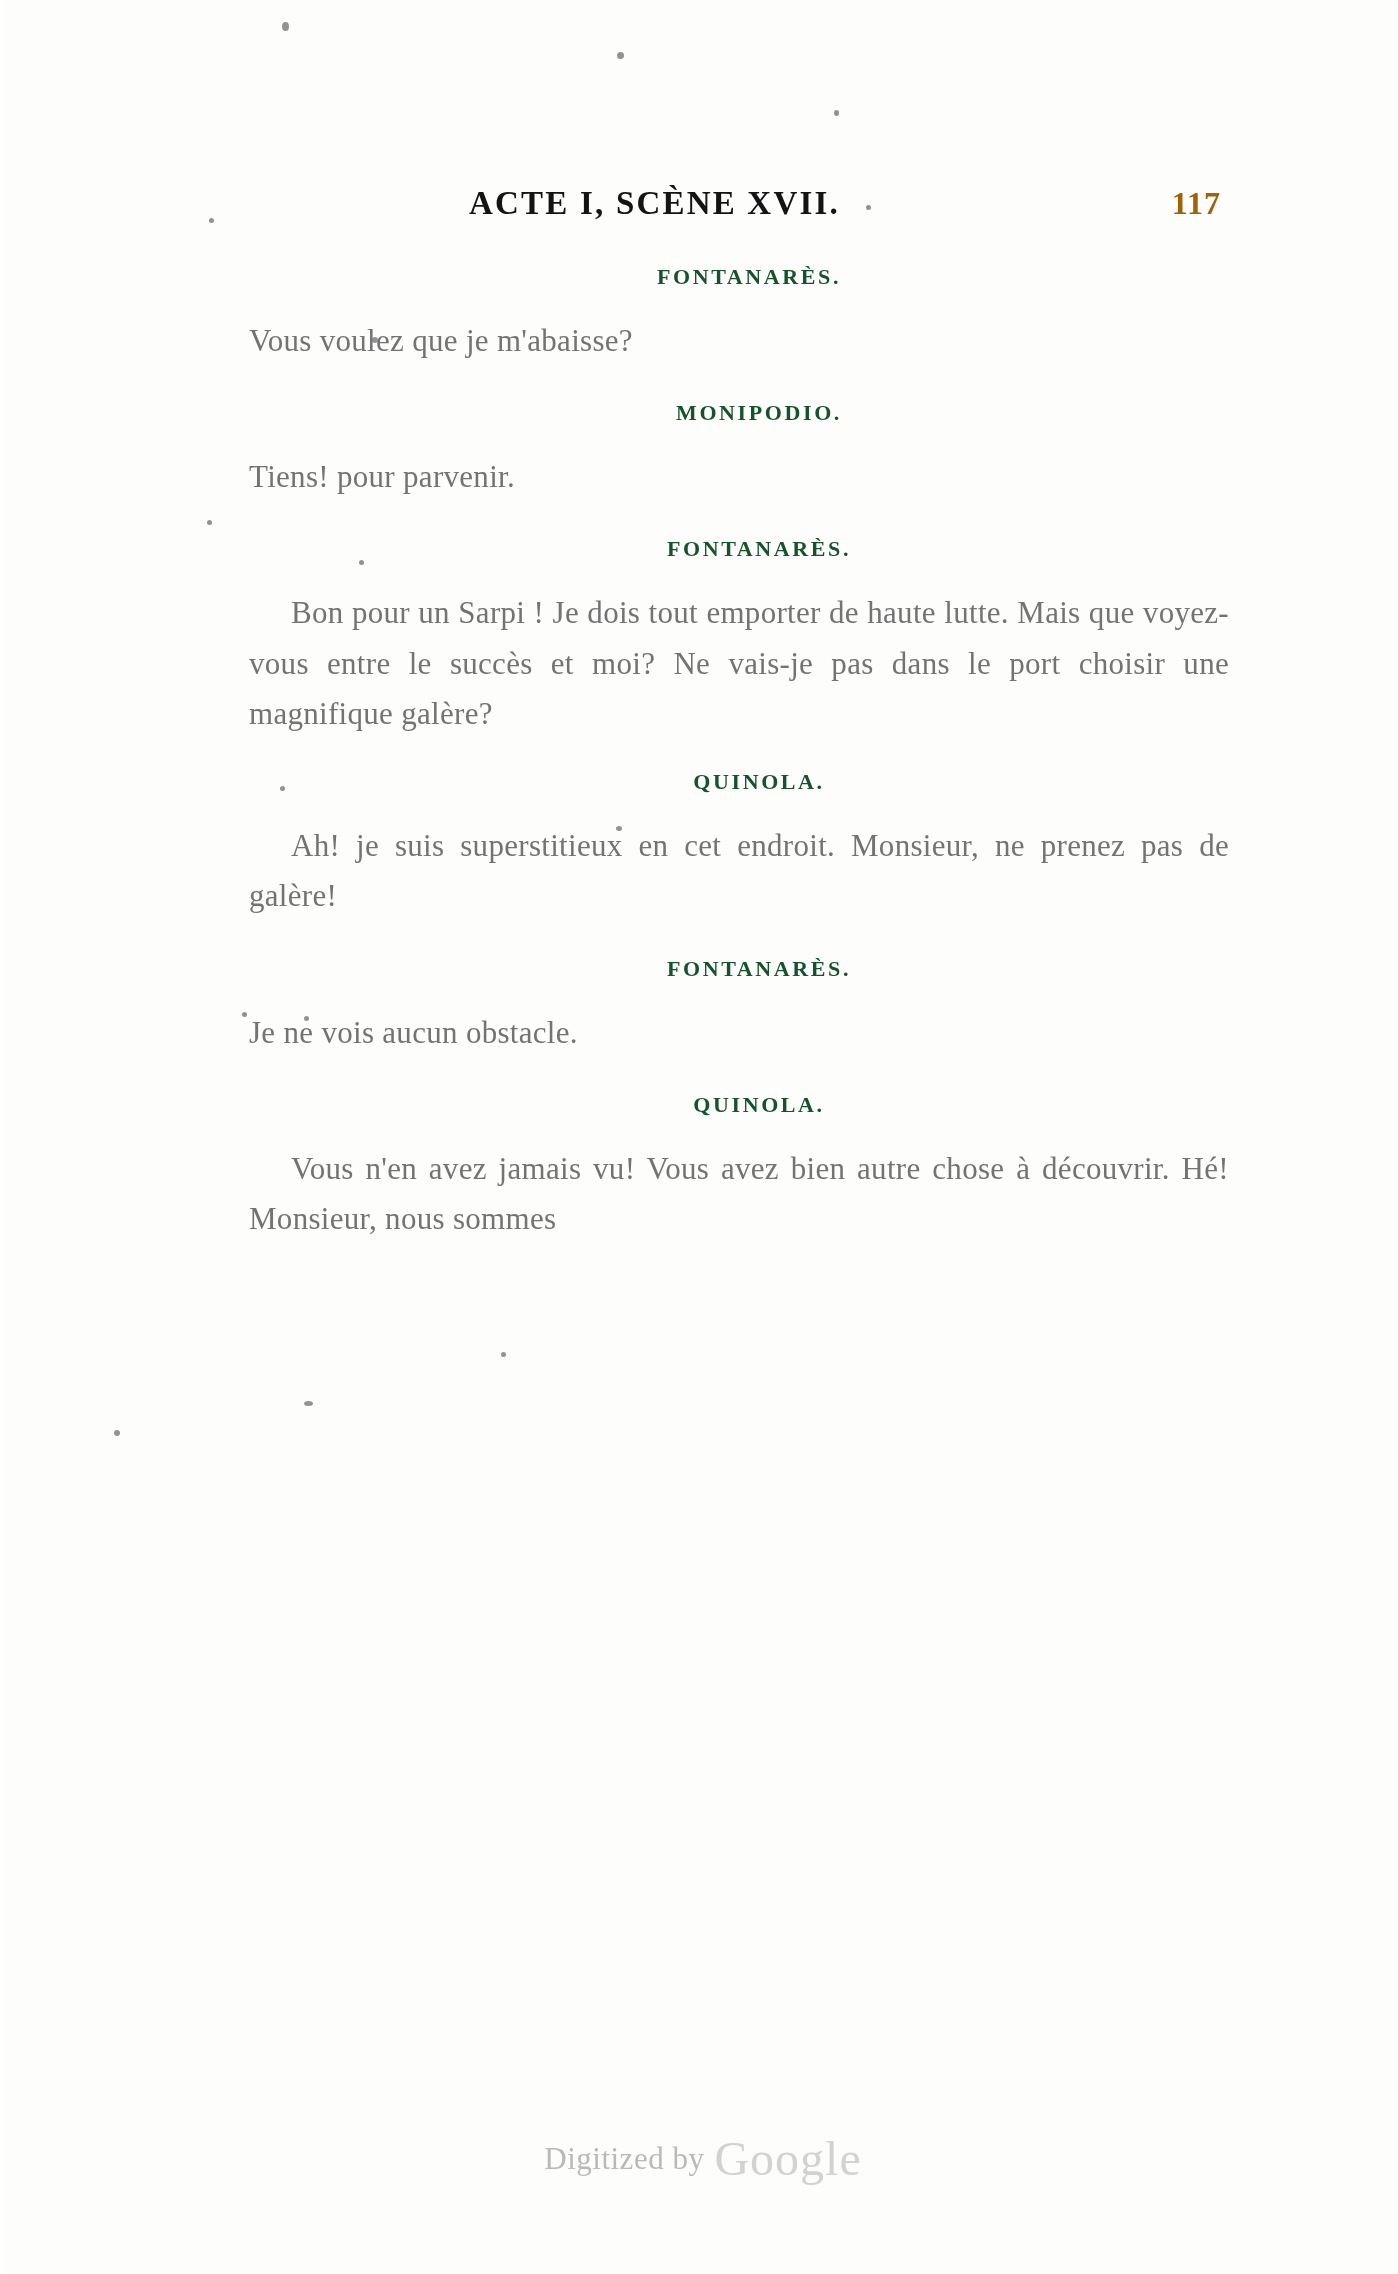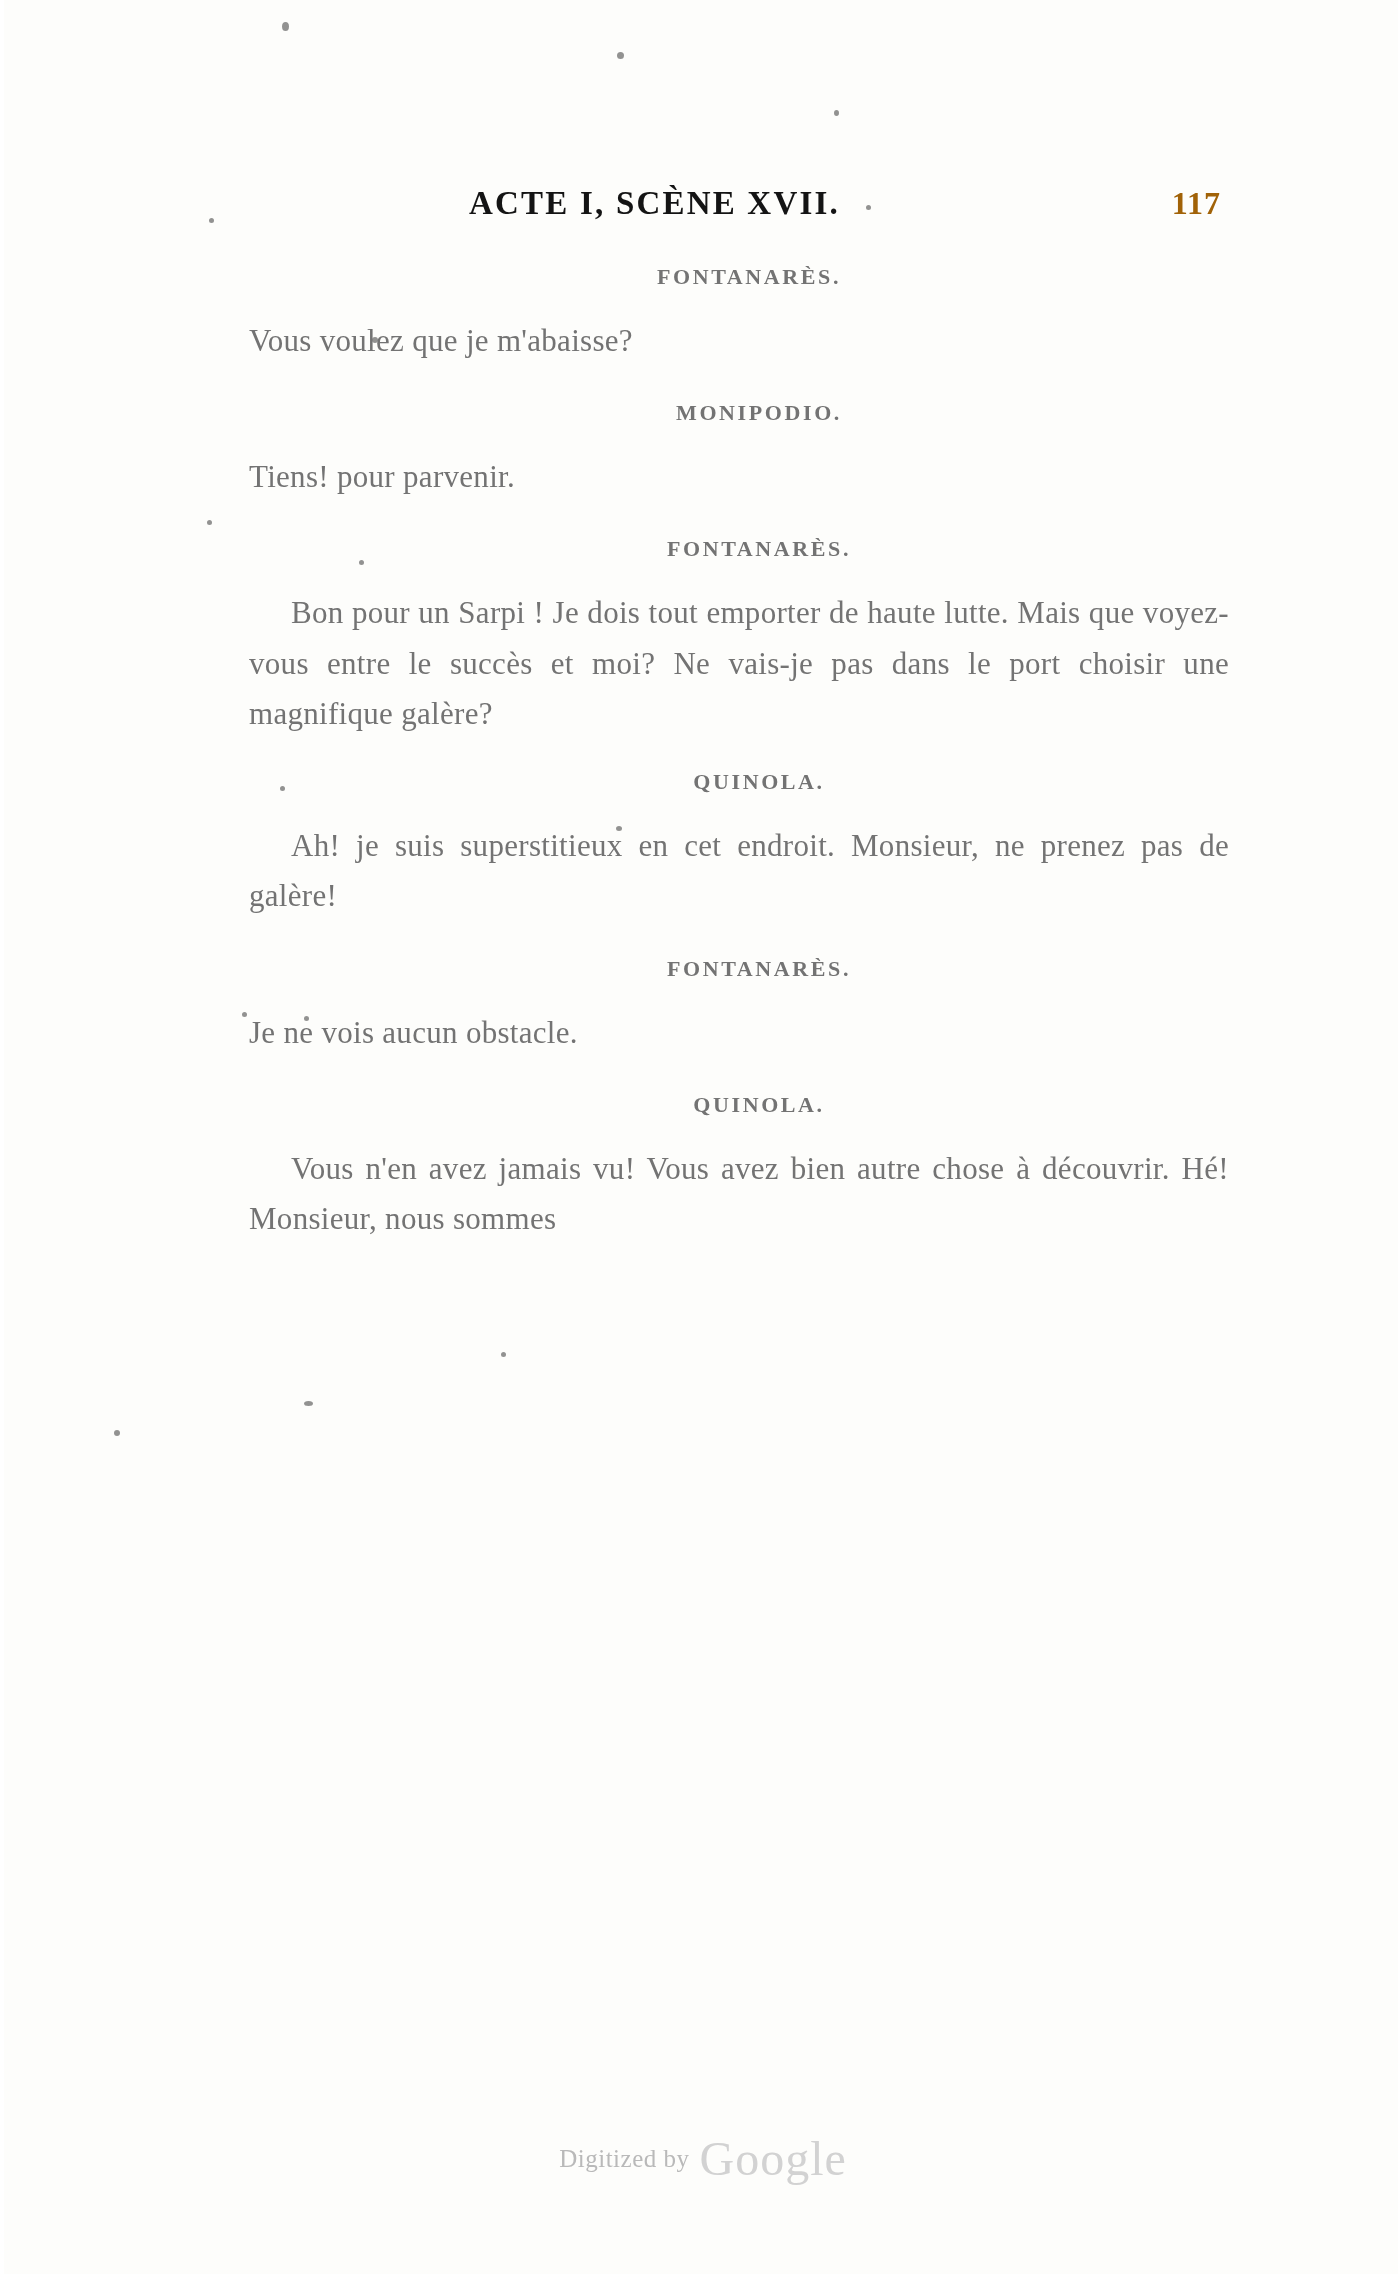--- a/index.html
+++ b/index.html
@@ -56,21 +56,21 @@
     letter-spacing: 1px;
     color: #a16207;
     margin-right: 8px;
   }
   .speaker {
     text-align: center;
     font-family: "Liberation Serif", serif;
     font-weight: bold;
     font-size: 22px;
     letter-spacing: 2.6px;
-    color: #737373;
+    color: #14532d;
     margin: 30px 0 26px 0;
   }
   .speaker.indent-a { padding-left: 20px; }
   .speaker.indent-b { padding-left: 40px; }
   .line {
     font-family: "Liberation Serif", serif;
     font-size: 31px;
     line-height: 1.62;
     color: #737373;
     letter-spacing: 0.3px;
@@ -85,21 +85,21 @@
   .nojust { text-align: left; }
   .footer {
     position: absolute;
     left: 0;
     bottom: 88px;
     width: 1398px;
     text-align: center;
   }
   .digitized {
     font-family: "Liberation Serif", serif;
-    font-size: 25px;
+    font-size: 31px;
     color: #b9b9b9;
     letter-spacing: 0.5px;
     vertical-align: middle;
     margin-top: 46px;
   }
   .google {
     font-family: "Liberation Serif", serif;
     font-size: 48px;
     color: #d2d2d2;
     letter-spacing: 1px;

